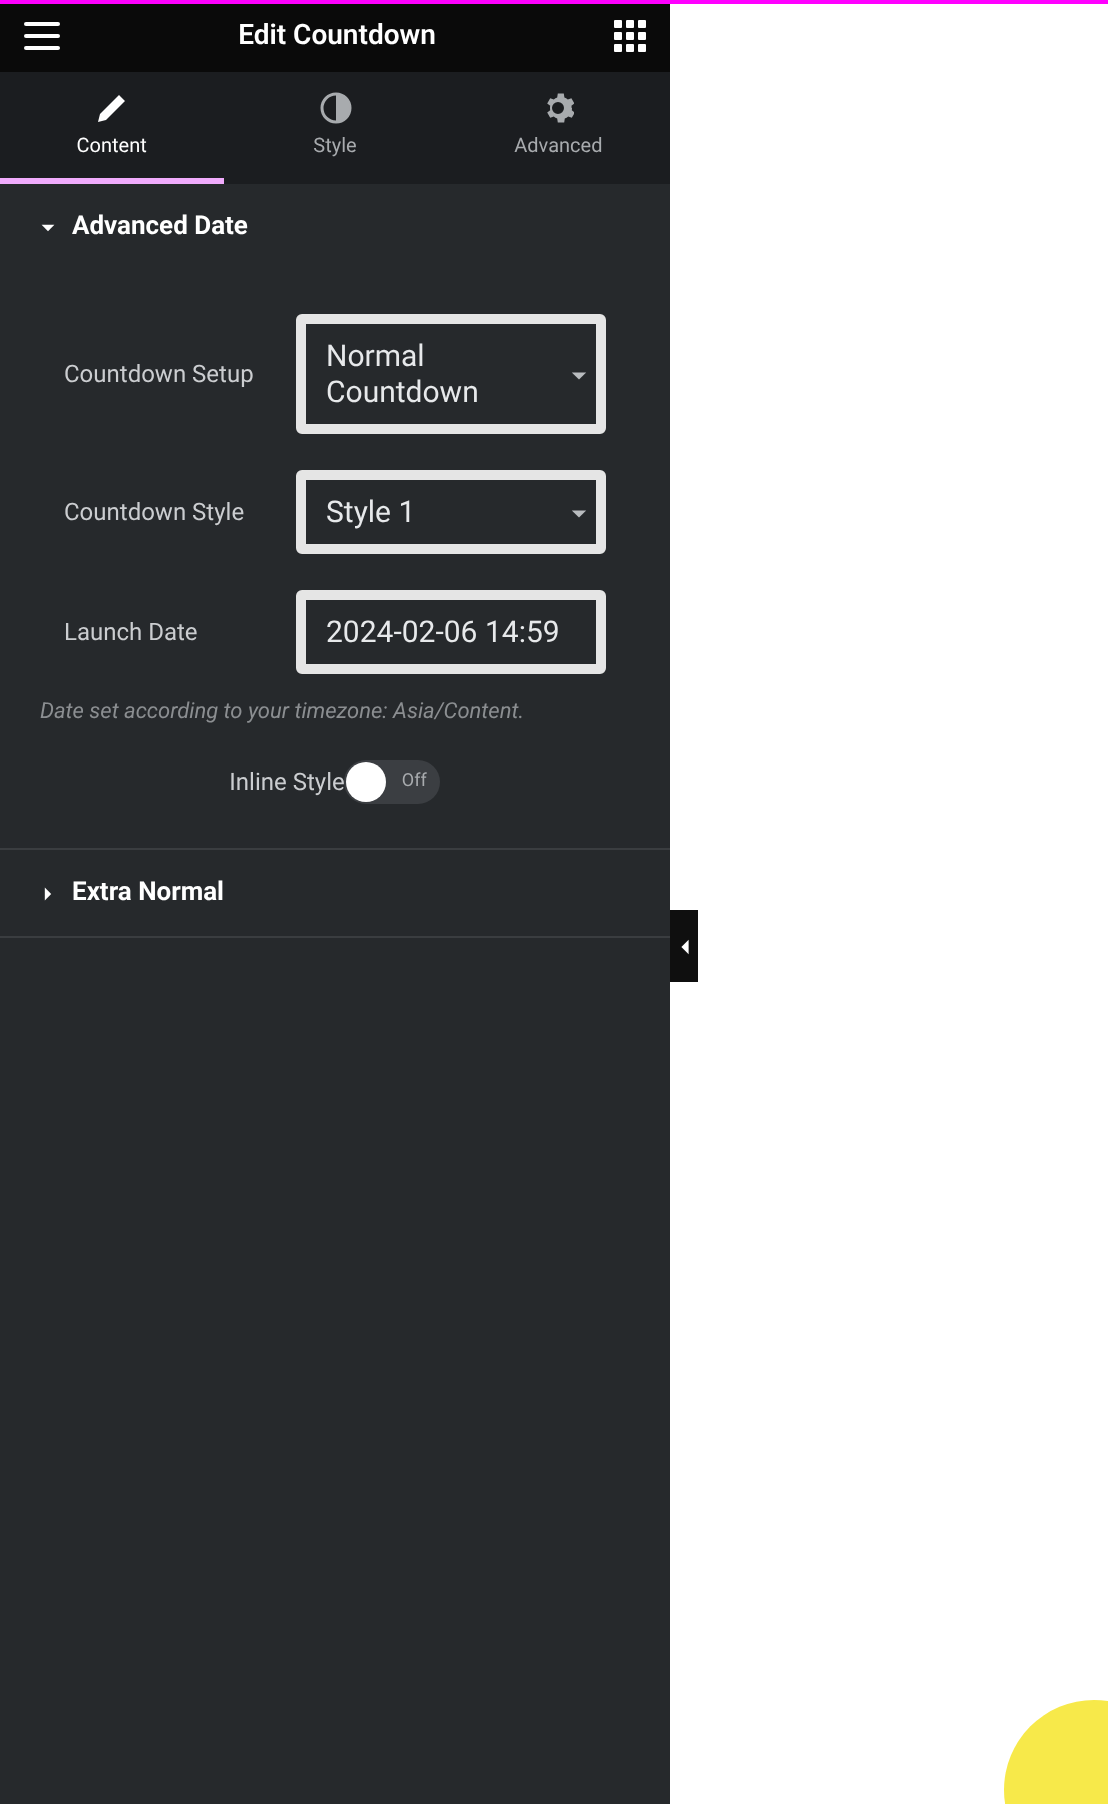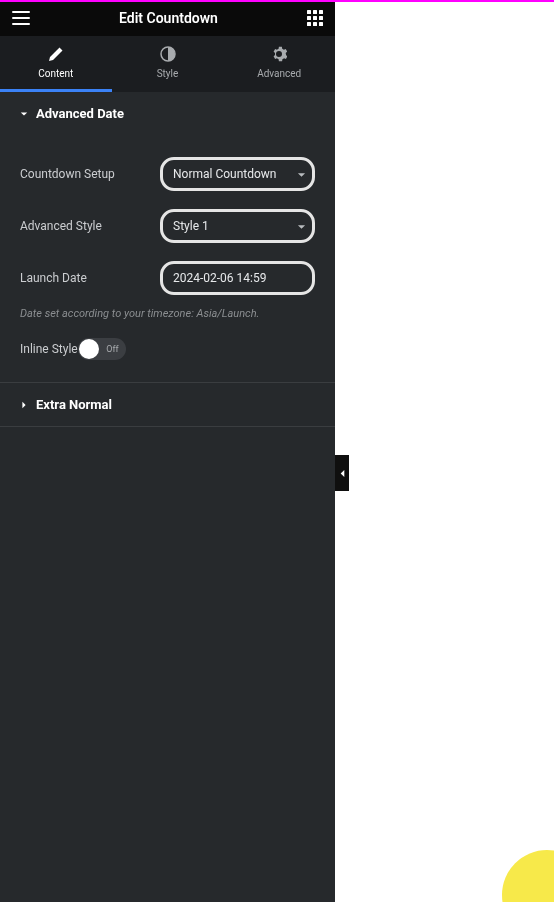--- a/index.html
+++ b/index.html
@@ -80,21 +80,21 @@
       flex: 1;
       text-align: center;
       padding: 10px 0 10px;
       font-size: 10px;
       color: #a8abae;
       cursor: pointer;
       border-bottom: 3px solid transparent;
     }
     .tab.active {
       color: #fff;
-      border-bottom: 3px solid #3b82f6;
+      border-bottom: 3px solid #f0abfc;
     }
     .tab-icon {
       display: flex;
       justify-content: center;
       margin-bottom: 6px;
     }
     .tab-icon svg {
       width: 16px;
       height: 16px;
       fill: currentColor;
@@ -124,38 +124,38 @@
       height: 8px;
       fill: #fff;
     }
     .section-content {
       padding: 10px 20px 22px;
     }
     .field-row {
       display: flex;
       justify-content: space-between;
       align-items: center;
-      margin: 12px 0 18px;
+      margin: 12px 12px 18px;
     }
     .field-label {
       font-size: 12px;
       color: #cbcdd0;
     }
     .select-wrap {
       position: relative;
       width: 155px;
     }
     .select, .textin {
       width: 100%;
       background: #26292c;
-      border: 3px solid #e5e5e5;
+      border: 5px solid #e5e5e5;
       color: #e7e9eb;
-      font-size: 12px;
+      font-size: 15px;
       padding: 7px 28px 7px 10px;
-      border-radius: 14px;
+      border-radius: 3px;
       outline: none;
       appearance: none;
     }
     .textin {
       padding-right: 10px;
     }
     .select-caret {
       position: absolute;
       right: 9px;
       top: 50%;
@@ -169,21 +169,21 @@
     }
     .help-text {
       font-size: 11px;
       font-style: italic;
       color: #8b8e91;
       margin-top: -6px;
       margin-bottom: 18px;
     }
     .toggle-row {
       display: flex;
-      justify-content: flex-start;
+      justify-content: center;
       align-items: center;
       margin-top: 16px;
     }
     .toggle {
       position: relative;
       width: 48px;
       height: 22px;
       background: #3b3e42;
       border-radius: 11px;
       cursor: pointer;
@@ -313,39 +313,39 @@
             <div class="select">Normal Countdown</div>
             <span class="select-caret">
               <svg viewBox="0 0 10 10">
                   <path d="M1 3l4 4 4-4z"></path>
                 </svg>
             </span>
           </div>
         </div>
 
         <div class="field-row">
-          <div class="field-label">Advanced Style</div>
+          <div class="field-label">Countdown Style</div>
           <div class="select-wrap">
             <div class="select">Style 1</div>
             <span class="select-caret">
               <svg viewBox="0 0 10 10">
                   <path d="M1 3l4 4 4-4z"></path>
                 </svg>
             </span>
           </div>
         </div>
 
         <div class="field-row">
           <div class="field-label">Launch Date</div>
           <div class="select-wrap">
             <input class="textin" value="2024-02-06 14:59" style="">
           </div>
         </div>
 
-        <div class="help-text">Date set according to your timezone: Asia/Launch.</div>
+        <div class="help-text">Date set according to your timezone: Asia/Content.</div>
 
         <div class="toggle-row">
           <div class="field-label">Inline Style</div>
           <div class="toggle">
             <div class="toggle-knob"></div>
             <span class="toggle-text">Off</span>
           </div>
         </div>
 
       </div>

